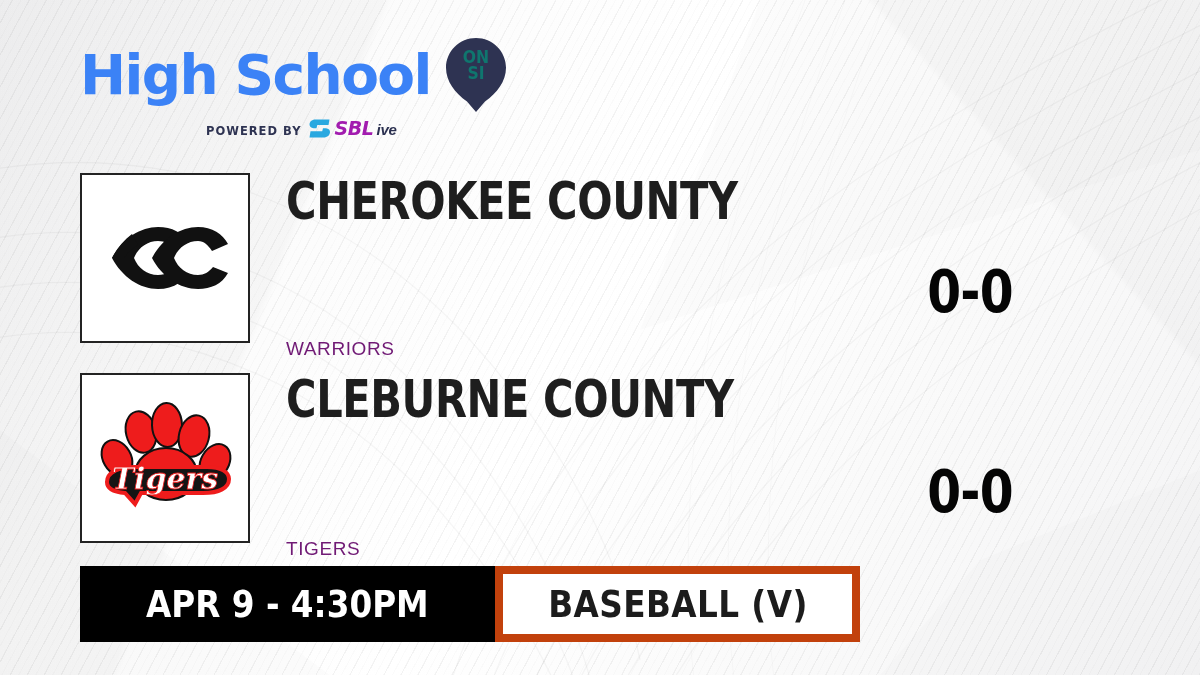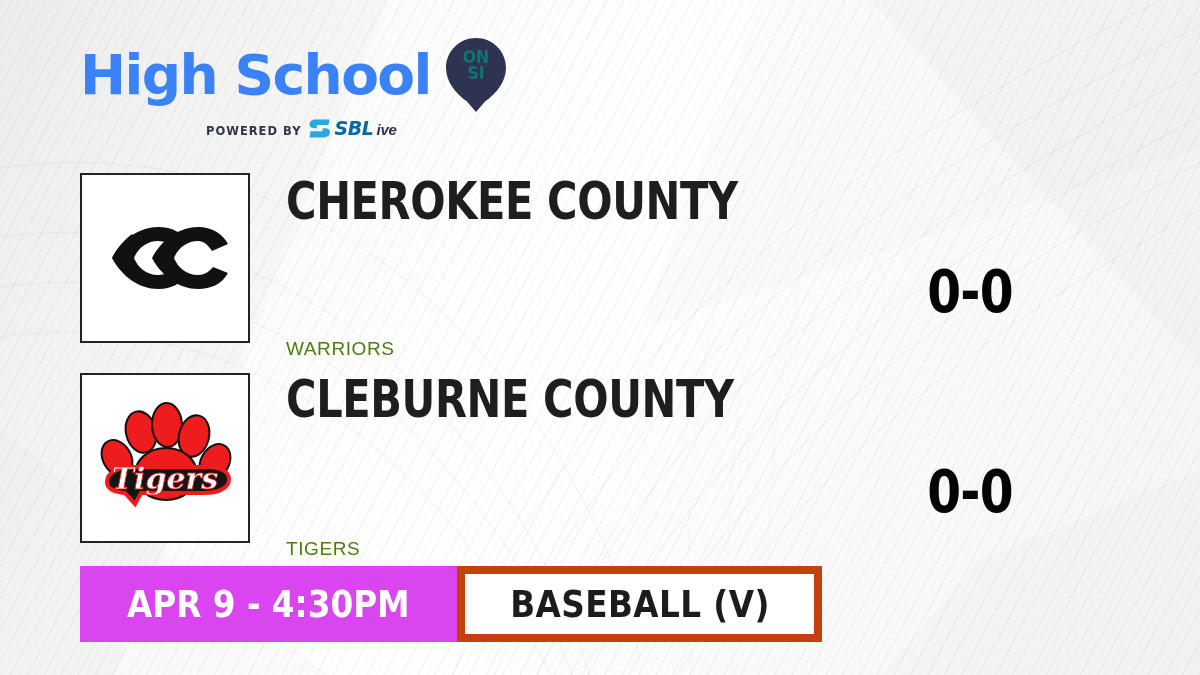--- a/index.html
+++ b/index.html
@@ -117,21 +117,21 @@
     align-items: center;
     gap: 3px;
   }
   .sblive-mark { display:block; width: 22px; height: 19px; }
   .sblive-sbl {
     font-family: "DejaVu Sans", sans-serif;
     font-weight: 700;
     font-style: italic;
     font-size: 19px;
     letter-spacing: -0.4px;
-    color: #0369a1;
+    color: #a21caf;
     line-height: 1;
   }
   .sblive-ive {
     font-family: Liberation Sans, sans-serif;
     font-weight: 700;
     font-style: italic;
     font-size: 15px;
     letter-spacing: -0.3px;
     color: #2b3050;
     line-height: 1;
@@ -166,21 +166,21 @@
     white-space: nowrap;
     transform: scaleX(0.80);
     transform-origin: left center;
   }
   .mascot {
     position: absolute;
     font-family: "Liberation Sans", sans-serif;
     font-weight: 400;
     font-size: 19px;
     letter-spacing: 0.6px;
-    color: #4d7c0f;
+    color: #701a75;
     white-space: nowrap;
   }
   .record {
     position: absolute;
     font-family: "DejaVu Sans", sans-serif;
     font-weight: 700;
     font-size: 58px;
     line-height: 1;
     color: #050505;
     letter-spacing: -1px;
@@ -193,25 +193,25 @@
   
   .banner {
     position: absolute;
     left: 80px;
     top: 566px;
     display: flex;
     align-items: stretch;
     height: 76px;
   }
   .banner-date {
-    background: #d946ef;
+    background: #000000;
     display: flex;
     align-items: center;
     justify-content: center;
-    padding: 0 24px;
+    padding: 0 43px;
     min-width: 283px;
     box-sizing: border-box;
   }
   .banner-date-text {
     font-family: "DejaVu Sans", sans-serif;
     font-weight: 700;
     font-size: 38px;
     line-height: 1;
     color: #ffffff;
     letter-spacing: 0px;

